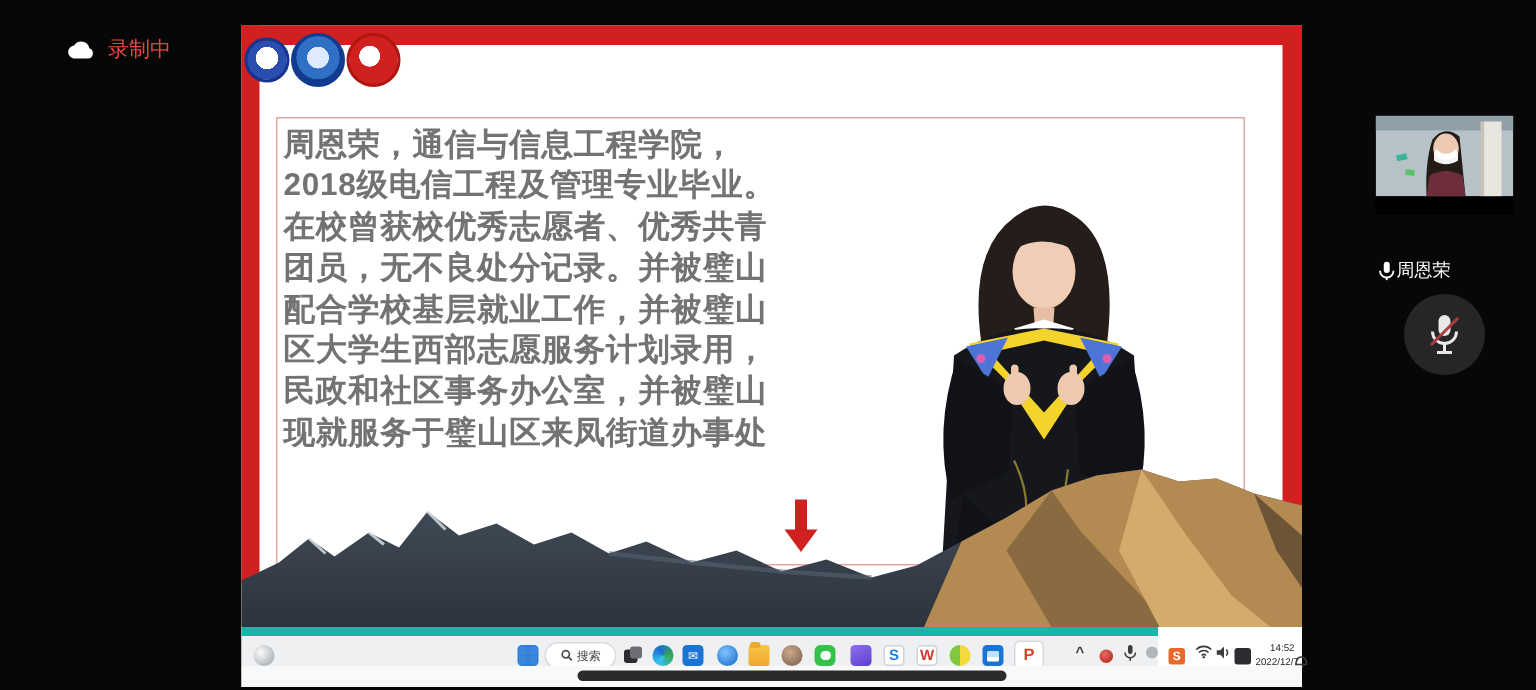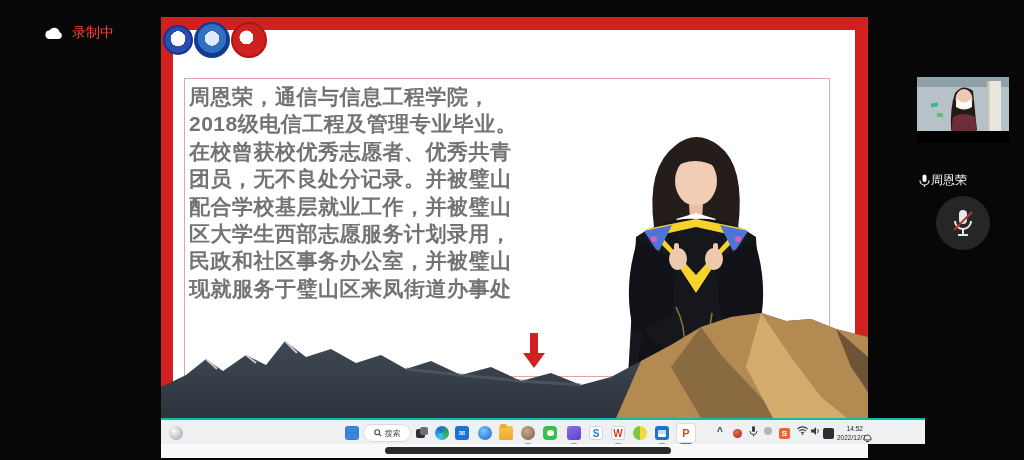--- a/index.html
+++ b/index.html
@@ -37,22 +37,22 @@
   .down-arrow { position:absolute; left:362px; top:316px; width:22px; height:35px; }
   .down-arrow .stem { position:absolute; left:7px; top:0; width:8px; height:21px; background:#d0201f; }
   .down-arrow .head { position:absolute; left:0; top:20px; width:0; height:0;
                       border-left:11px solid transparent; border-right:11px solid transparent;
                       border-top:15px solid #d0201f; }
 
   .collage { position:absolute; left:365px; top:60px; }
   .mountains { position:absolute; left:0; top:280px; }
 
   
-  .taskbar { position:absolute; left:0; top:401px; width:764px; height:26px; background:#eef0f2;
-             border-top:2px solid #14b8a6; }
+  .taskbar { position:absolute; left:0; top:401px; width:611px; height:26px; background:#eef0f2;
+             border-top:6px solid #14b8a6; }
   .tb { position:absolute; top:6px; width:14px; height:14px; border-radius:3px;
         display:flex; align-items:center; justify-content:center;
         font-size:10px; font-weight:bold; color:#fff; }
   .weather-dot { left:8px; background:radial-gradient(circle at 35% 35%, #fafafa, #9aa0a6); border-radius:50%; }
   .start { left:184px; background:
            conic-gradient(#2f7fd6 0 25%, #2f7fd6 0 50%, #2f7fd6 0 75%, #2f7fd6 0); }
   .start svg { display:block; }
   .search-pill { position:absolute; left:202px; top:4px; width:48px; height:18px; background:#fff;
                  border:1px solid #d8dadd; border-radius:9px; display:flex; align-items:center;
                  justify-content:center; gap:3px; color:#4a4a4a; font-size:8px; }

